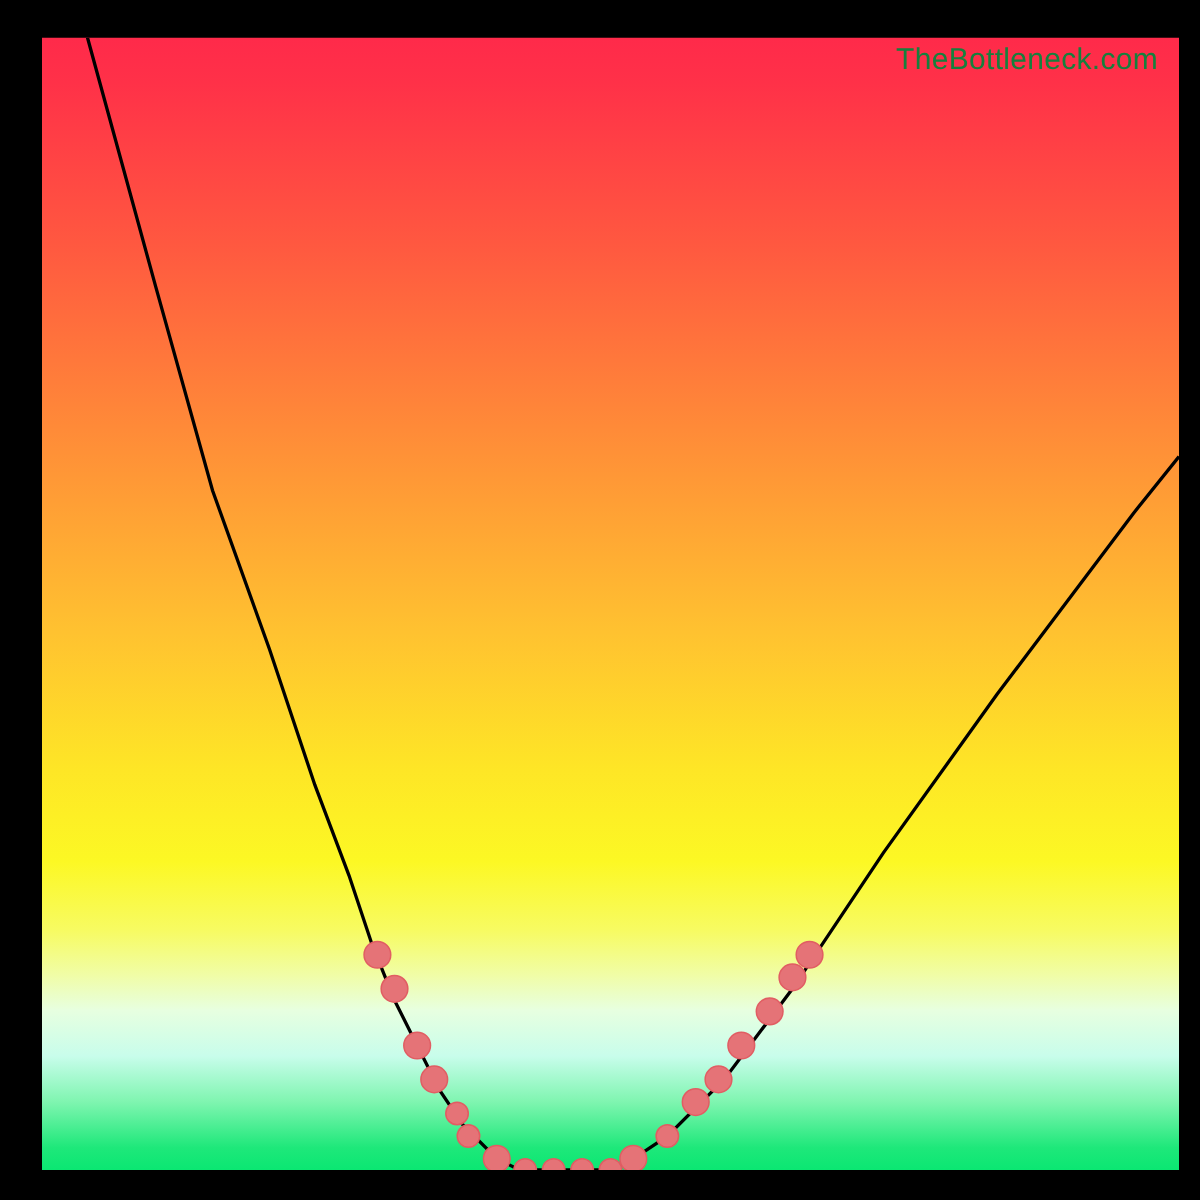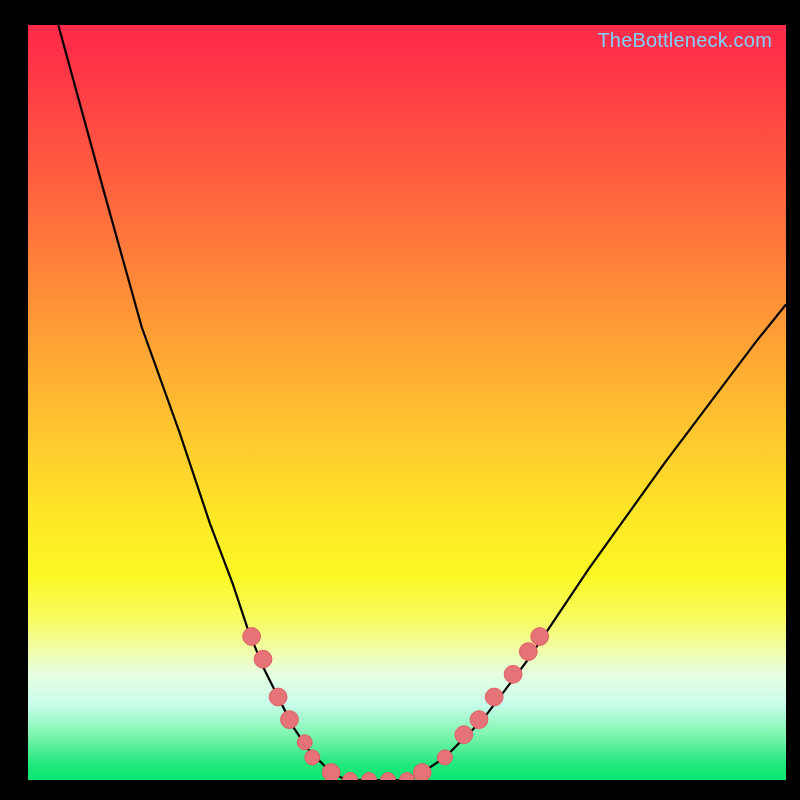--- a/index.html
+++ b/index.html
@@ -48,21 +48,21 @@
       #c8fdeb 89%,
       #7ff5b0 93%,
       #1ee87a 97%,
       #00e66e 100%
     );
   }
   .watermark {
     position: absolute;
     top: 4px;
     right: 14px;
-    color: #7dd3fc;
+    color: #15803d;
     font-size: 20px;
     font-weight: 400;
     letter-spacing: 0.2px;
     user-select: none;
   }
   svg.curve {
     position: absolute;
     left: 0;
     top: 0;
     width: 100%;

